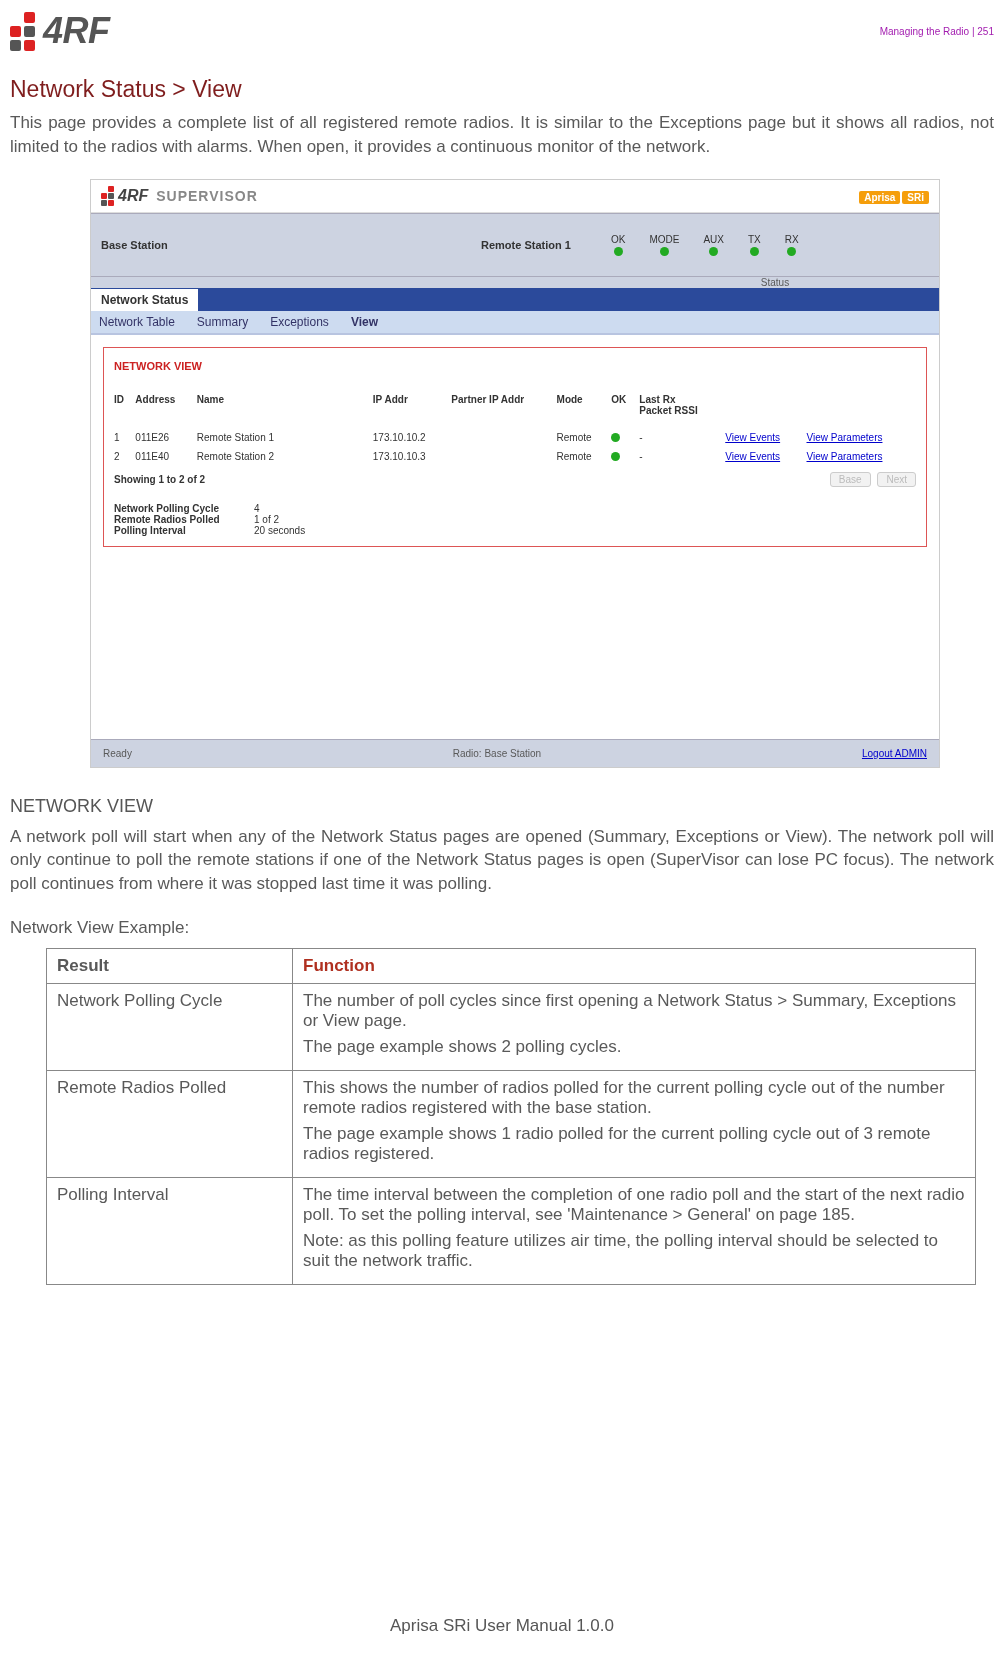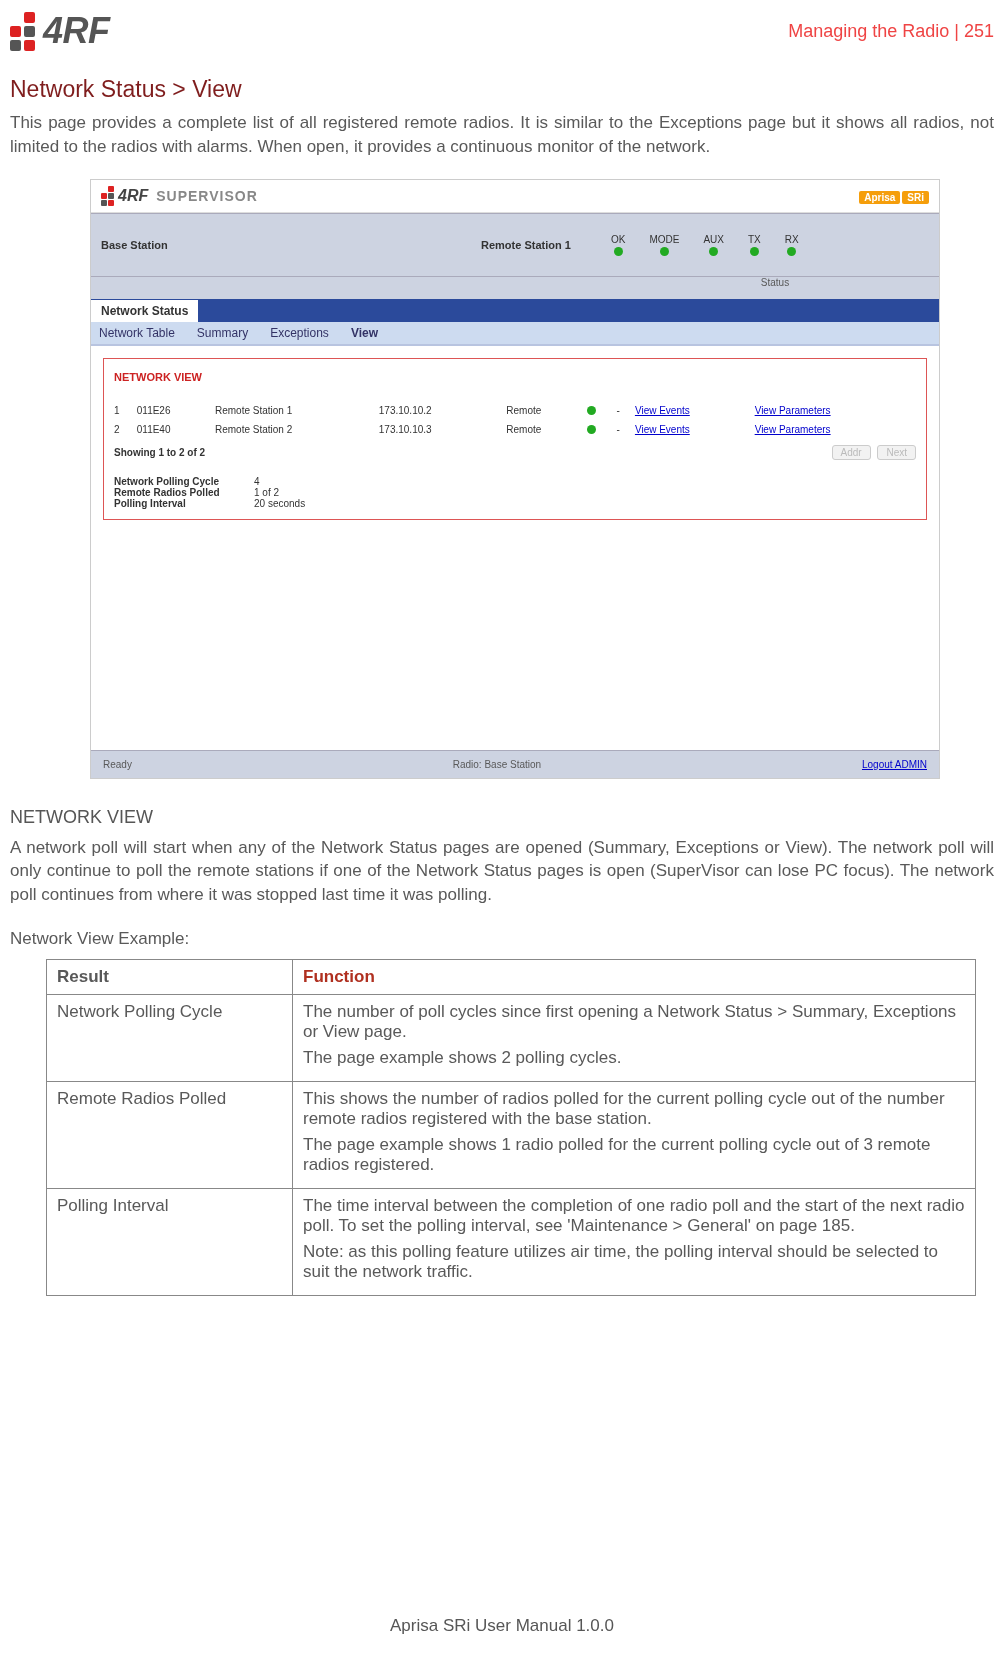--- a/index.html
+++ b/index.html
@@ -38,22 +38,22 @@
     grid-template-columns: repeat(2, 11px);
     grid-template-rows: repeat(3, 11px);
     gap: 3px;
     margin-right: 8px;
   }
   .logo-dot { width: 11px; height: 11px; border-radius: 2px; }
   .dot-hidden { visibility: hidden; }
   .dot-red { background: #d22; }
   .dot-dark { background: #555; }
   .header-right {
-    font-size: 18px;
-    color: #ef4444;
+    font-size: 10px;
+    color: #a21caf;
   }
   h2.sec-title {
     font-size: 23px;
     color: #7f1d1d;
     font-weight: normal;
     margin: 12px 0 8px 0;
   }
   p.body { margin: 0 0 14px 0; line-height: 1.4; text-align: justify;}
   .screenshot-wrap {
     margin: 20px 0 28px 80px;
@@ -218,33 +218,46 @@
             <span>TX</span>
             <div class="led led-g"></div>
           </div>
         <div class="sv-led-group">
             <span>RX</span>
             <div class="led led-g"></div>
           </div>
       </div>
       <div style="flex:1"></div>
     </div>
-    <div style="background:#cdd3e1;text-align:center;font-size:10px;padding-bottom:11px;padding-left:520px;">Status</div>
+    <div style="background:#cdd3e1;text-align:center;font-size:10px;padding-bottom:0;padding-left:520px;">Status</div>
     <div class="sv-tab-row"><span class="sv-tab-active">Network Status</span></div>
     <div class="sv-sub-tabs">
       <span>Network Table</span>
       <span>Summary</span>
       <span>Exceptions</span>
       <span class="active">View</span>
     </div>
     <div class="sv-content">
       <div class="sv-content-inner">
       <h4>NETWORK VIEW</h4>
       <table class="sv-tbl">
         <tbody>
+              <tr>
+          <th>ID</th>
+          <th>Address</th>
+          <th style="width:170px">Name</th>
+          <th>IP Addr</th>
+          <th>Partner IP Addr</th>
+          <th>Mode</th>
+          <th>OK</th>
+          <th style="white-space:pre">Last Rx
+Packet RSSI</th>
+          <th></th>
+                <th></th>
+        </tr>
         <tr>
           <td>1</td>
           <td>011E26</td>
           <td>Remote Station 1</td>
           <td>173.10.10.2</td>
           <td></td>
           <td>Remote</td>
           <td>
                   <div class="led led-g"></div>
                 </td>
@@ -264,21 +277,21 @@
                 </td>
           <td>-</td>
           <td><a>View Events</a></td>
           <td><a>View Parameters</a></td>
         </tr>
       </tbody>
           </table>
       <div class="sv-showing">
         <span>Showing 1 to 2 of 2</span>
         <span class="sv-pager">
-          <button>Addr</button>
+          <button>Base</button>
           <button>Next</button>
         </span>
       </div>
       <div class="sv-stats">
         <div class="sv-stats-row">
               <span class="k">Network Polling Cycle</span>
               <span>4</span>
             </div>
         <div class="sv-stats-row">
               <span class="k">Remote Radios Polled</span>

